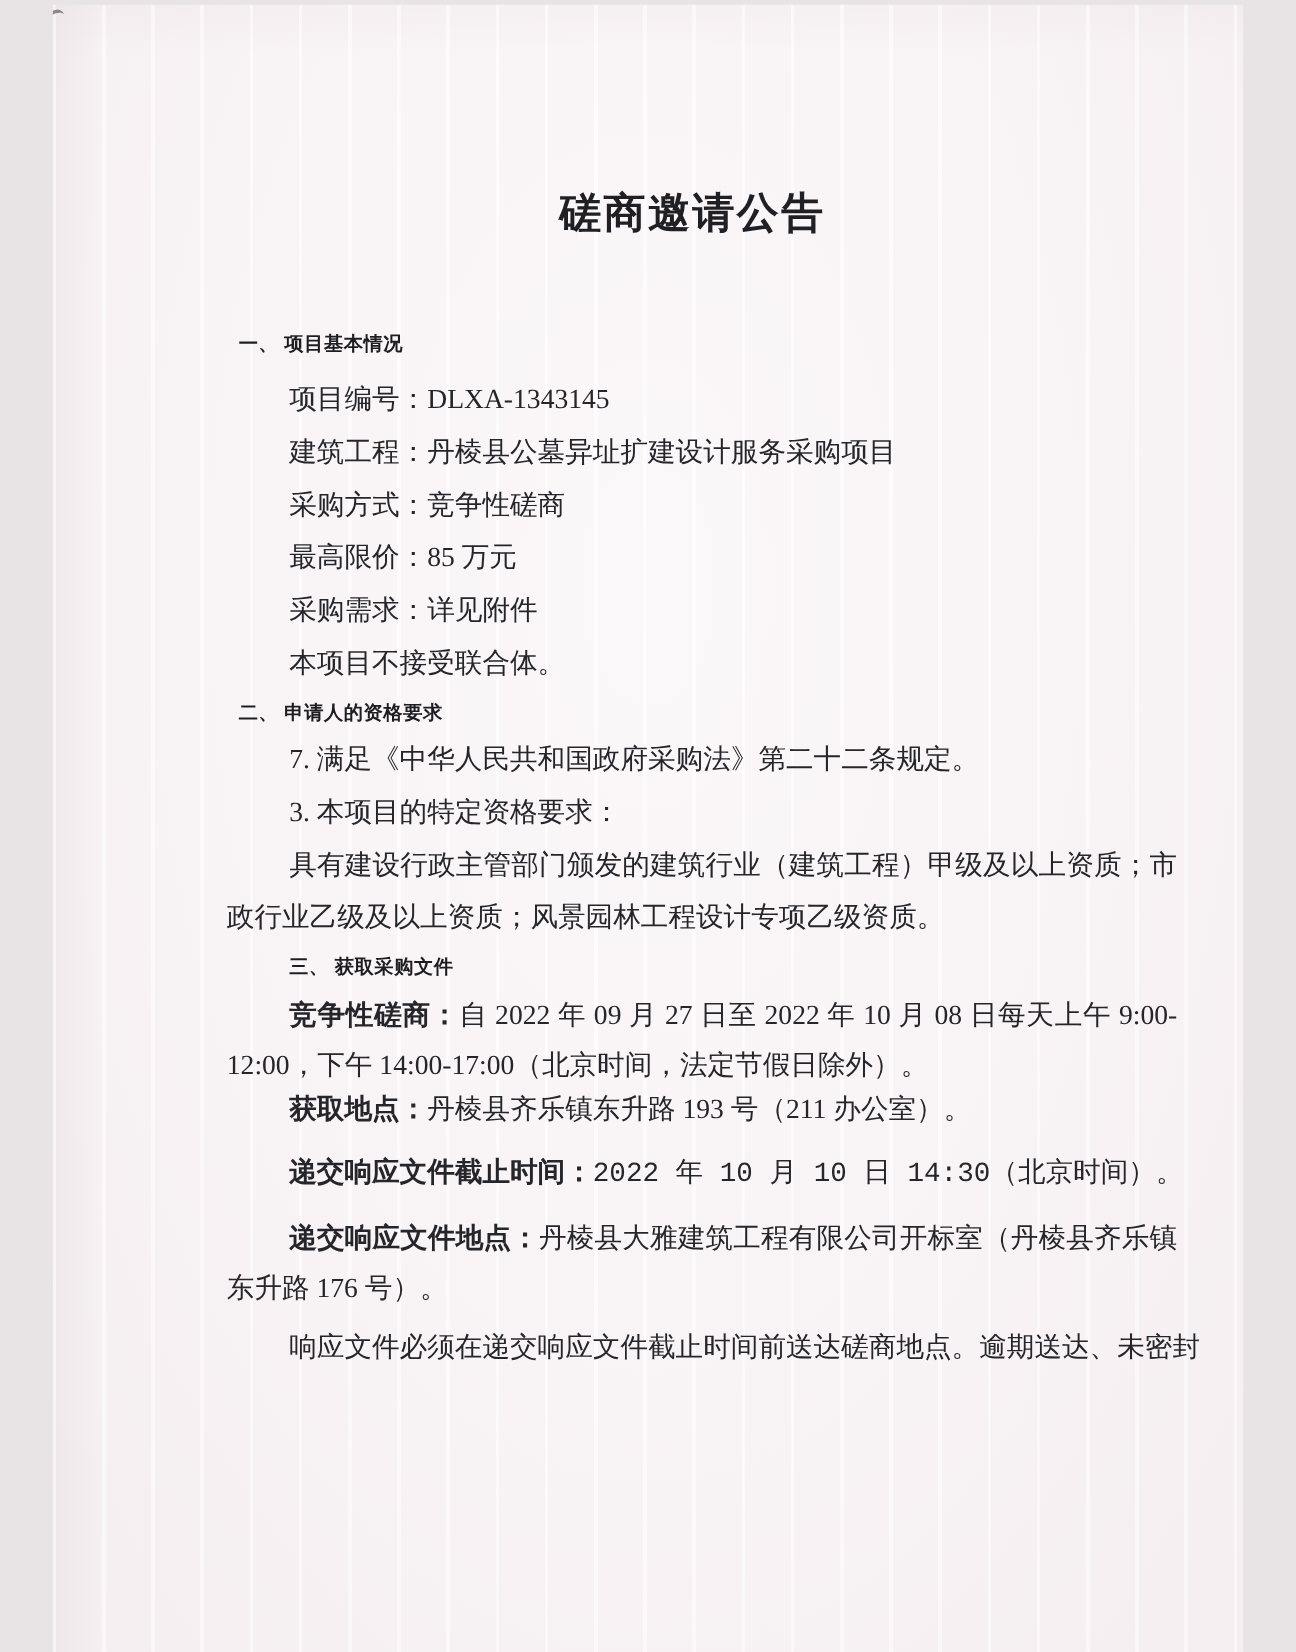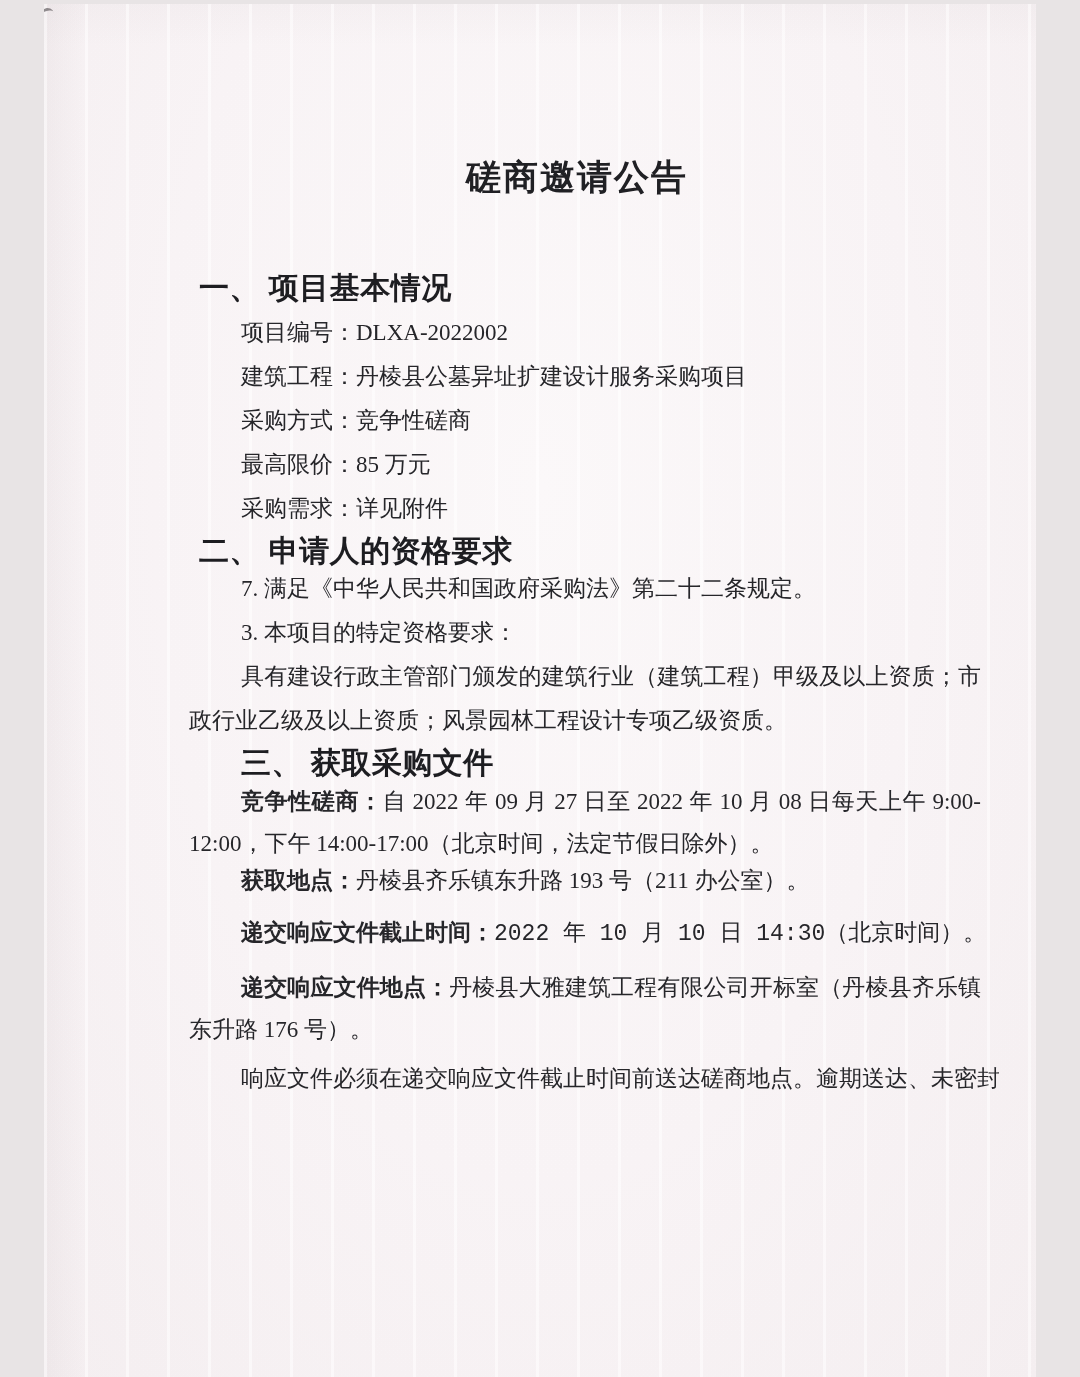--- a/index.html
+++ b/index.html
@@ -38,21 +38,21 @@
     text-align:center;
     font-size:35px; line-height:44px;
     font-weight:700;
     letter-spacing:2px;
     color:#202024;
     transform:translateX(-8px);
   }
   .sec-head {
     font-family:"Liberation Sans", sans-serif;
     font-weight:700;
-    font-size:30px; line-height:32px;
+    font-size:16px; line-height:32px;
     color:#1d1d21;
     letter-spacing:0.5px;
   }
   .h1 { margin:72px 0 0 10px; }
   .h2 { margin:4px 0 0 10px; }
   .h3 { margin:4px 0 0 52px; }
 
   .s1line {
     font-size:23px; line-height:44px;
     margin:0 0 0 52px;
@@ -89,25 +89,26 @@
   <div class="corner-mark"></div>
 
   <div class="content">
 
     <div class="doc-title">
       <span>磋商邀请公告</span>
     </div>
 
     <div class="sec-head h1">一、 项目基本情况</div>
 
-    <div class="s1line first">项目编号：DLXA-2022002</div>
+    <div class="s1line first">项目编号：DLXA-1343145</div>
     <div class="s1line">建筑工程：丹棱县公墓异址扩建设计服务采购项目</div>
     <div class="s1line">采购方式：竞争性磋商</div>
     <div class="s1line">最高限价：85 万元</div>
     <div class="s1line">采购需求：详见附件</div>
+    <div class="s1line">本项目不接受联合体。</div>
 
     <div class="sec-head h2">二、 申请人的资格要求</div>
 
     <div class="s2line">7. 满足《中华人民共和国政府采购法》第二十二条规定。</div>
     <div class="s2line">3. 本项目的特定资格要求：</div>
     <div class="para lh44">具有建设行政主管部门颁发的建筑行业（建筑工程）甲级及以上资质；市政行业乙级及以上资质；风景园林工程设计专项乙级资质。</div>
 
     <div class="sec-head h3">三、 获取采购文件</div>
 
 

